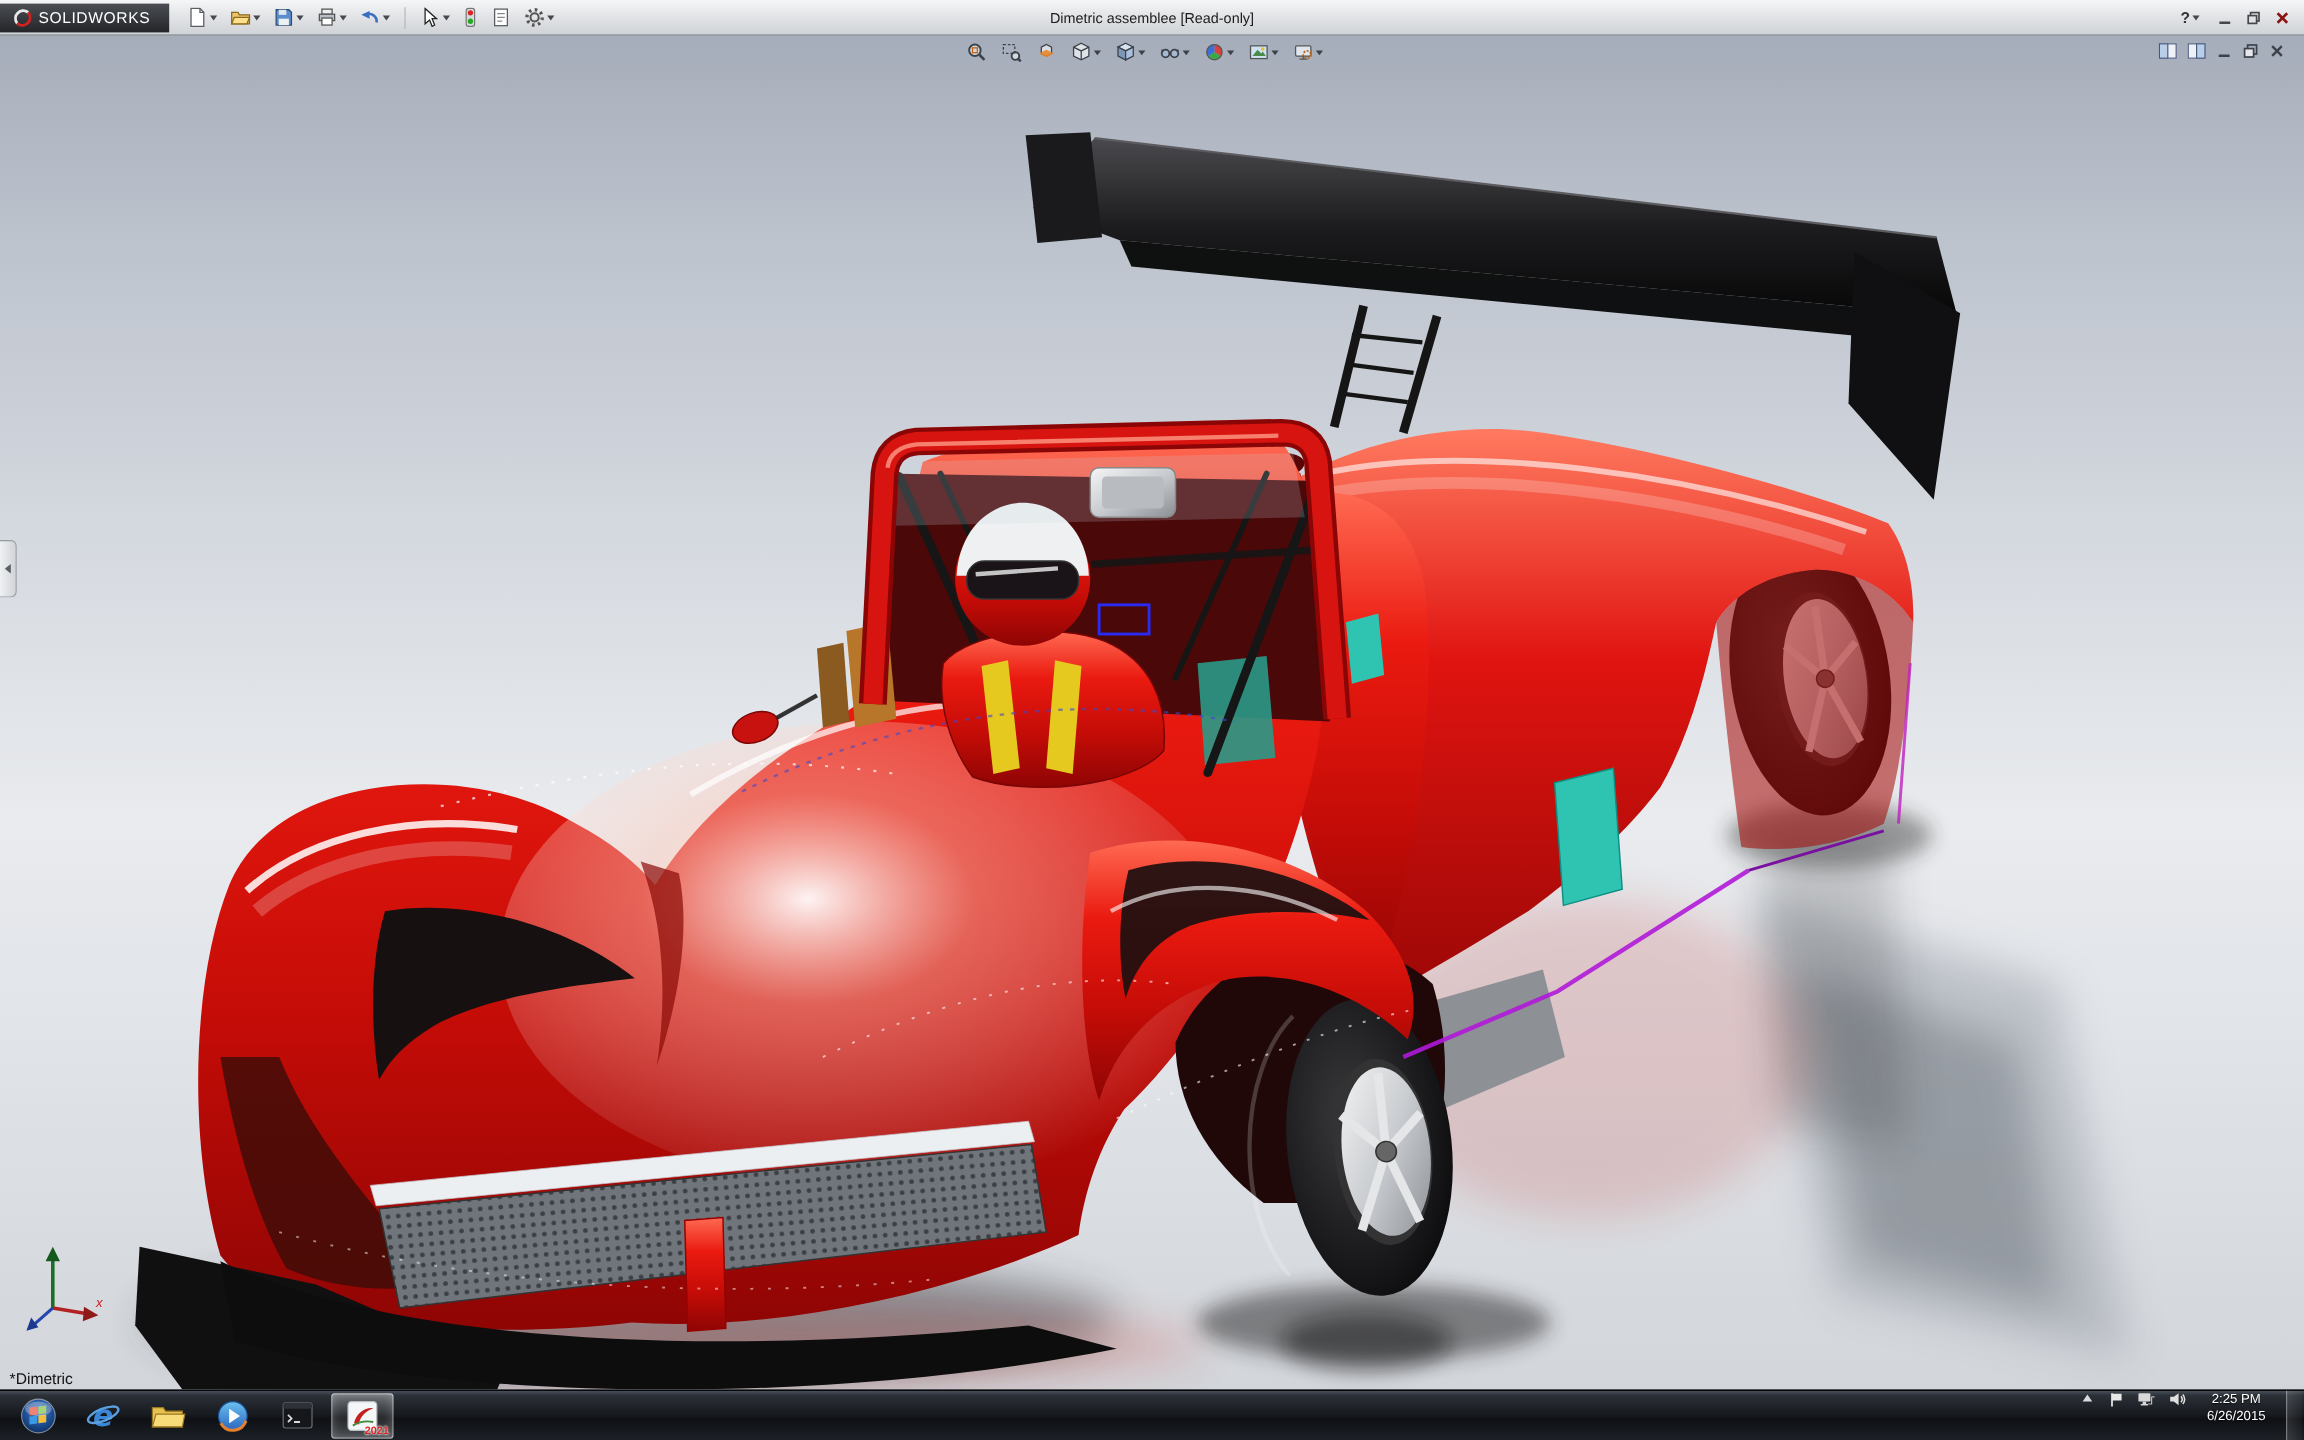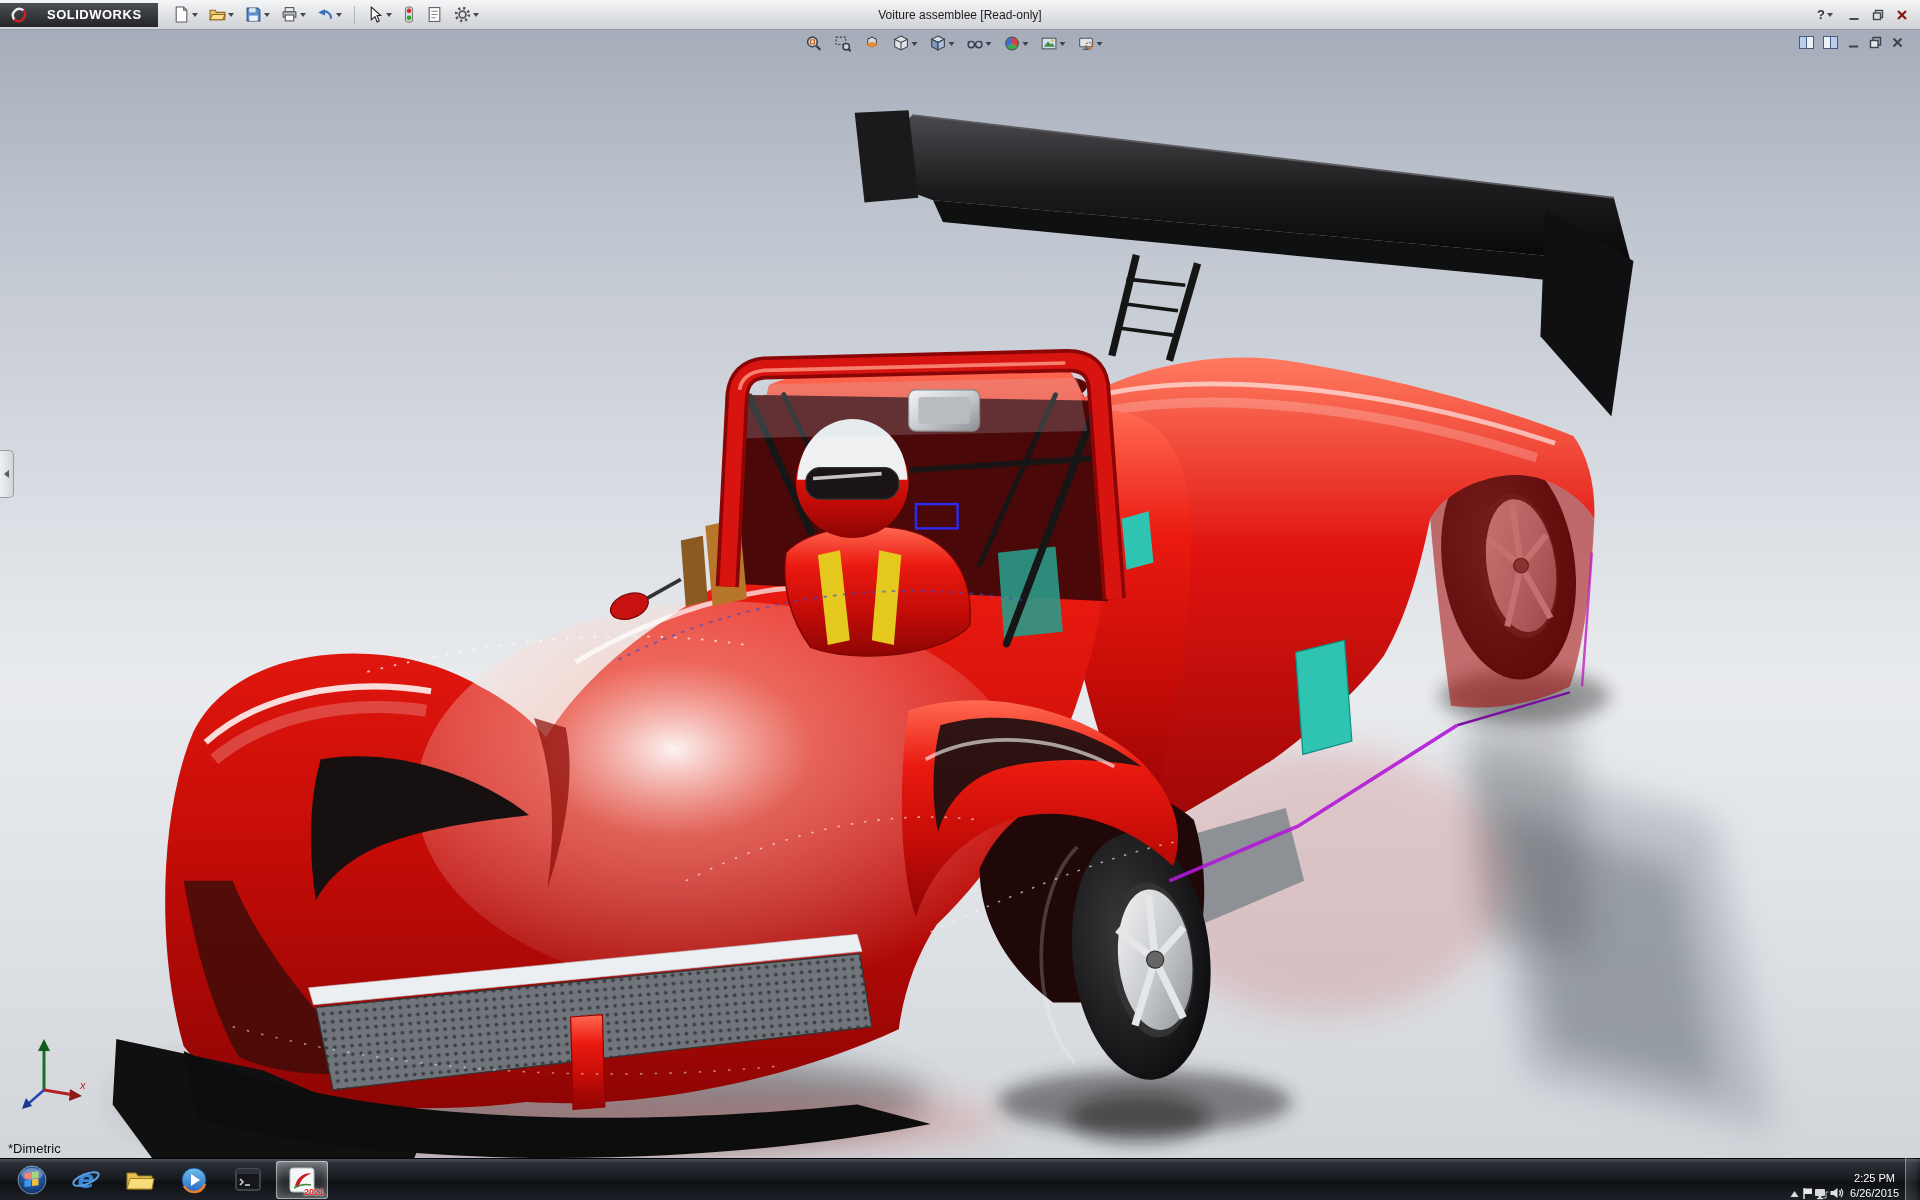--- a/index.html
+++ b/index.html
@@ -3,22 +3,22 @@
 <meta charset="utf-8">
 <style>
   *{margin:0;padding:0;box-sizing:border-box}
   html,body{width:1920px;height:1200px;overflow:hidden;font-family:"Liberation Sans","DejaVu Sans",sans-serif}
   .screen{position:relative;width:1920px;height:1200px;background:#000;cursor:default}
 
   
   .titlebar{position:absolute;top:0;left:0;right:0;height:30px;
     background:linear-gradient(#f5f6f7,#dfe1e4 55%,#cfd2d6);
     border-bottom:1px solid #989da3;display:flex;align-items:center;z-index:30}
-  .brand{height:24px;background:linear-gradient(#4b4e54,#232528);color:#fff;display:flex;align-items:center;gap:19px;
-    padding:0 16px 0 10px;font-weight:bold;font-size:13px;letter-spacing:.5px}
+  .brand{height:24px;background:linear-gradient(#4b4e54,#232528);color:#fff;display:flex;align-items:center;gap:4px;
+    padding:0 16px 0 10px;font-weight:normal;font-size:13px;letter-spacing:.5px}
   .tb-icons{display:flex;align-items:center;gap:5px;padding-left:12px}
   .tb-btn{display:flex;align-items:center;gap:2px;padding:2px 3px;border-radius:2px}
   .caret{width:0;height:0;border-left:3px solid transparent;border-right:3px solid transparent;border-top:4px solid #45484d}
   .vsep{width:1px;height:18px;background:#b3b7bc;margin:0 4px}
   .apptitle{position:absolute;left:0;right:0;text-align:center;font-size:12px;color:#1b1b1b;pointer-events:none}
   .win-controls{margin-left:auto;display:flex;align-items:center;gap:12px;padding-right:12px;z-index:2}
   .help-q{font-size:13px;font-weight:bold;color:#333}
 
   
   .viewport{position:absolute;top:30px;left:0;right:0;bottom:42px;
@@ -42,21 +42,21 @@
 
   
   .taskbar{position:absolute;left:0;right:0;bottom:0;height:42px;
     background:linear-gradient(180deg,#49505a 0%,#2b3037 10%,#171a1f 48%,#0e1014 58%,#1d2127 100%);
     border-top:1px solid #04060a;display:flex;align-items:center;padding-left:6px;z-index:30}
   .tb-item{width:52px;height:38px;border-radius:3px;display:flex;align-items:center;justify-content:center;margin-right:2px;position:relative}
   .tb-item.active{background:linear-gradient(rgba(255,255,255,.30),rgba(255,255,255,.10) 50%,rgba(255,255,255,.18));
     box-shadow:inset 0 0 0 1px rgba(255,255,255,.45), inset 0 0 10px rgba(255,255,255,.3)}
   .sw-badge{position:absolute;right:4px;bottom:2px;font-size:9px;font-weight:bold;color:#d22;
     text-shadow:0 0 2px #fff,0 0 2px #fff}
-  .tray{margin-left:auto;display:flex;align-items:flex-end;height:100%;padding-right:2px}
+  .tray{margin-left:auto;display:flex;align-items:flex-start;gap:11px;height:100%;padding-right:2px}
   .clock{color:#fff;font-size:11px;line-height:1.3;text-align:center;text-shadow:0 1px 1px rgba(0,0,0,.9);padding:0 6px}
   .show-desktop{width:13px;height:42px;border-left:1px solid rgba(255,255,255,.4);
     background:linear-gradient(90deg,rgba(255,255,255,.12),rgba(255,255,255,.03))}
 </style>
 </head>
 <body>
 
 <div class="screen">
 
   <div class="titlebar">
@@ -130,21 +130,21 @@
       </span>
       <span class="tb-btn">
         <svg width="17" height="17" viewBox="0 0 16 16">
           <circle cx="8" cy="8" r="6" fill="none" stroke="#555" stroke-width="2.6" stroke-dasharray="2 2.7"></circle>
           <circle cx="8" cy="8" r="3.2" fill="none" stroke="#555" stroke-width="1.6"></circle>
         </svg>
           <span class="caret"></span>
       </span>
     </div>
 
-    <div class="apptitle">Voiture assemblee [Read-only]</div>
+    <div class="apptitle">Dimetric assemblee [Read-only]</div>
 
     <div class="win-controls">
       <span class="tb-btn">
         <span class="help-q">?</span>
         <span class="caret"></span>
       </span>
       <svg width="12" height="12" viewBox="0 0 12 12">
         <line x1="1.5" y1="10" x2="10.5" y2="10" stroke="#44474c" stroke-width="2"></line>
       </svg>
       <svg width="12" height="12" viewBox="0 0 12 12">

